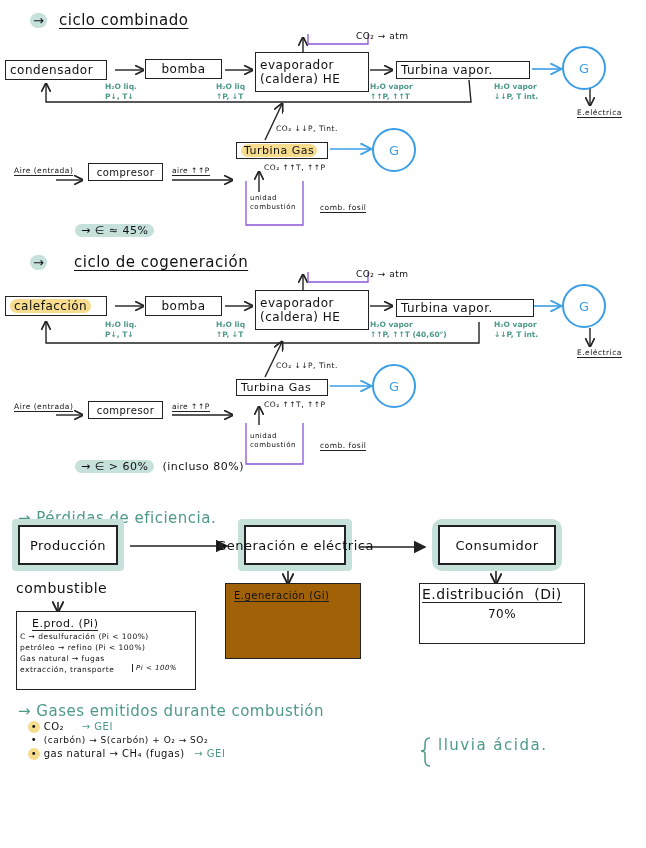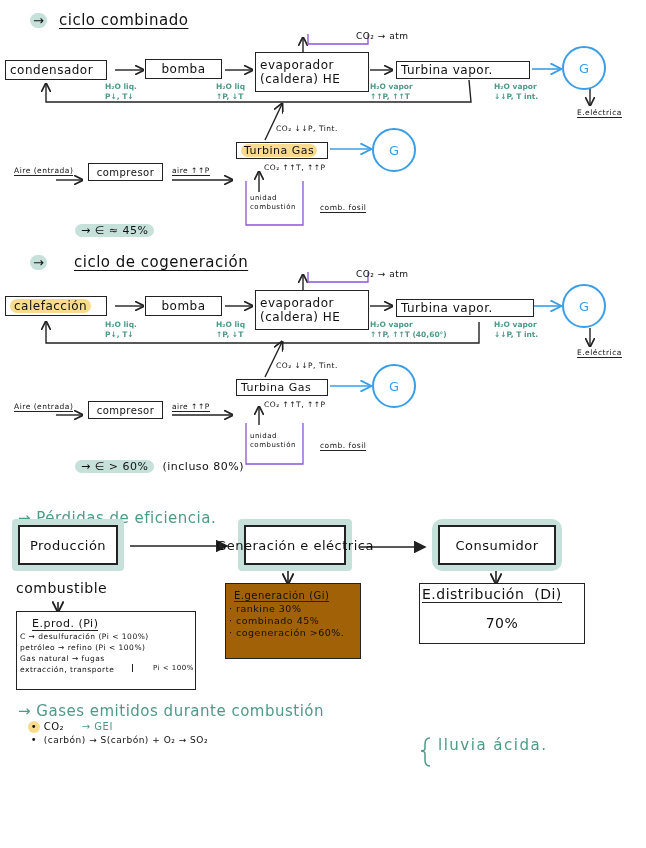--- a/index.html
+++ b/index.html
@@ -214,43 +214,43 @@
 <div class="abs hand" style="left:16px;top:580px;font-size:14px;">combustible</div>
 
 <div class="abs" style="left:16px;top:611px;width:180px;height:79px;border:1.6px solid #222;box-sizing:border-box;background:#fff;">
   <div class="hand under" style="font-size:11px;display:inline-block;margin:2px 0 0 15px;">E.prod. (Pi)</div>
   <div class="list hand" style="font-size:7.5px;line-height:11px;padding-left:3px;">
     <div>C → desulfuración (Pi &lt; 100%)</div>
     <div>petróleo → refino (Pi &lt; 100%)</div>
     <div>Gas natural → fugas</div>
     <div>extracción, transporte</div>
   </div>
-  <div class="abs hand" style="left:115px;top:52px;font-size:7px;border-left:1px solid #222;padding-left:20px;">Pi &lt; 100%</div>
+  <div class="abs hand" style="left:115px;top:52px;font-size:7px;border-left:1px solid #222;padding-left:3px;font-style:italic;">Pi &lt; 100%</div>
 </div>
 
 <div class="abs" style="left:225px;top:583px;width:136px;height:76px;border:1.6px solid #222;box-sizing:border-box;background:#a16207;">
   <div class="hand under" style="font-size:10px;display:inline-block;margin:2px 0 0 8px;">E.generación (Gi)</div>
-  <div class="hand" style="font-size:9.5px;line-height:12px;padding-left:3px;">
-    <div>· rankine 30%</div>
-    <div>· combinado 45%</div>
-    <div>· cogeneración &gt;60%.</div>
-  </div>
 </div>
 
 <div class="abs" style="left:419px;top:583px;width:166px;height:61px;border:1.6px solid #222;box-sizing:border-box;background:#fff;">
   <div class="hand under" style="font-size:14px;display:inline-block;margin:2px 0 0 2px;white-space:pre;">E.distribución  (Di)</div>
-  <div class="hand" style="font-size:14px;text-align:center;margin-top:12px;">70%</div>
+  <div class="hand" style="font-size:12px;text-align:center;margin-top:4px;">70%</div>
 </div>
 
 <div class="abs hand green" style="left:18px;top:702px;font-size:15px;">→ Gases emitidos durante combustión</div>
 
 <div class="abs hand" style="left:28px;top:720px;font-size:10px;line-height:13px;">
   <div>
     <span class="dot-hl">•</span>
     <span>CO₂</span>
     <span class="green" style="margin-left:14px;">→ GEI</span>
   </div>
   <div>
     <span style="display:inline-block;width:12px;text-align:center;">•</span>
     <span style="font-size:9px;">(carbón) → S(carbón) + O₂ → SO₂</span>
   </div>
+  <div>
+    <span class="dot-hl">•</span>
+    <span>gas natural → CH₄ (fugas)</span>
+    <span class="green" style="margin-left:6px;">→ GEI</span>
+  </div>
 </div>
 <div class="abs hand green" style="left:438px;top:736px;font-size:15px;letter-spacing:1.5px;">lluvia ácida.</div>
 
 </body></html>

